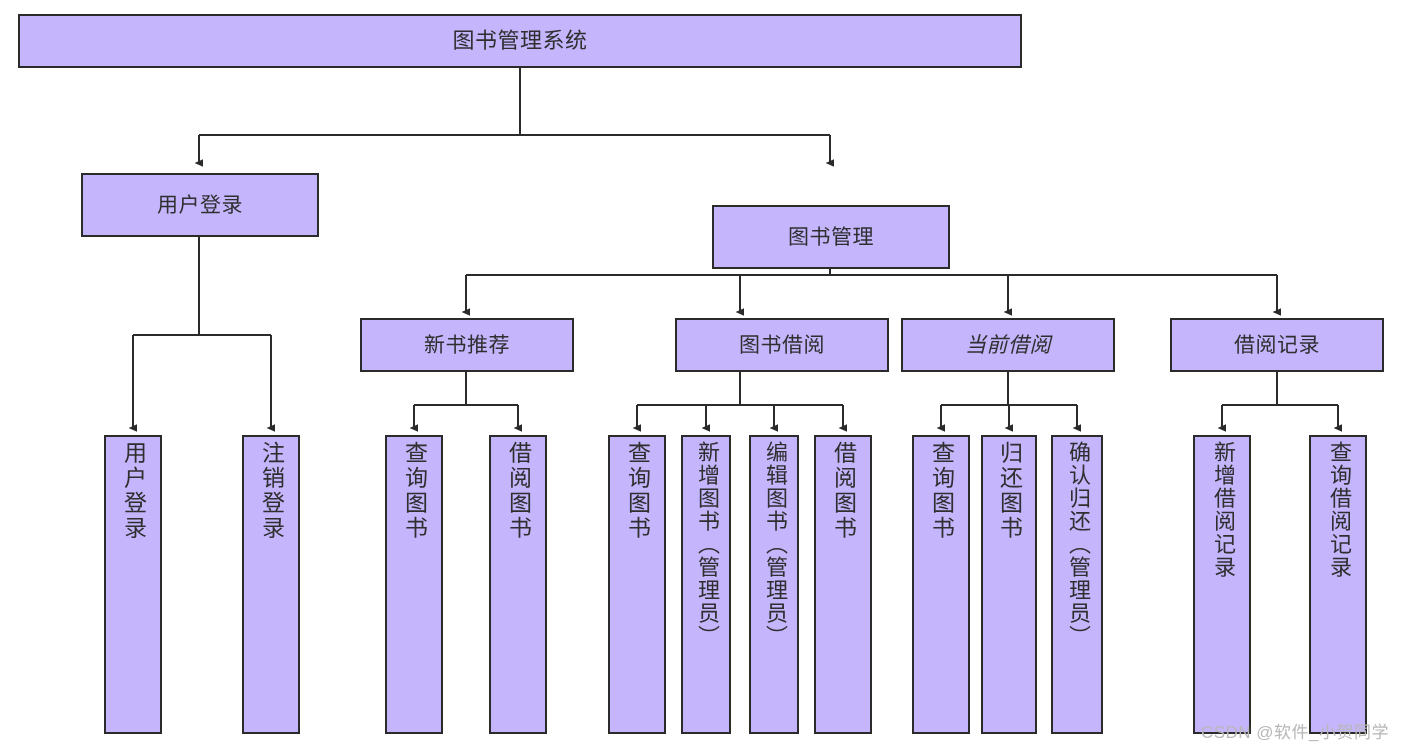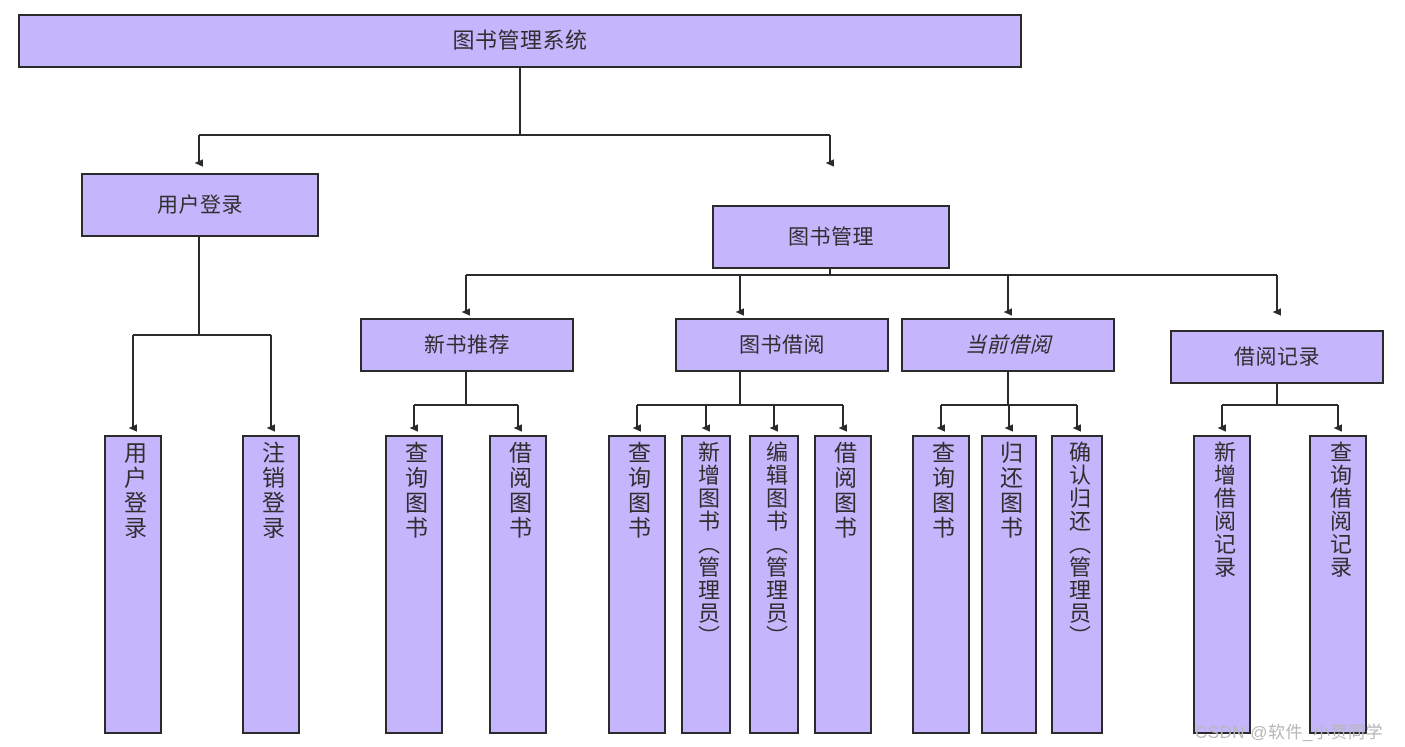--- a/index.html
+++ b/index.html
@@ -63,21 +63,21 @@
     font-size: 23px;
     line-height: 1.0;
     letter-spacing: 2px;
   }
   .node.leaf.tall .label {
     font-size: 22px;
     letter-spacing: 1px;
   }
   #watermark {
     position: absolute;
-    right: 22px;
+    right: 16px;
     bottom: 4px;
     font-size: 17px;
     color: #b8b8b8;
     z-index: 5;
     white-space: nowrap;
     letter-spacing: 0.5px;
   }
 </style>
 </head>
 <body>
@@ -151,21 +151,21 @@
   </div>
 
   <div class="node horiz" style="left:633px; top:318px; width:214px; height:54px;margin-left:42px;">
     <span class="label">图书借阅</span>
   </div>
 
   <div class="node horiz" style="left:901px; top:318px; width:214px; height:54px;font-style:italic;">
     <span class="label">当前借阅</span>
   </div>
 
-  <div class="node horiz" style="left:1170px; top:330px; width:214px; height:54px;">
+  <div class="node horiz" style="left:1170px; top:318px; width:214px; height:54px;">
     <span class="label">借阅记录</span>
   </div>
 
   <div class="node leaf" style="left:104px; top:435px; width:58px; height:299px;">
     <span class="label">用户登录</span>
   </div>
 
   <div class="node leaf" style="left:242px; top:435px; width:58px; height:299px;">
     <span class="label">注销登录</span>
   </div>

